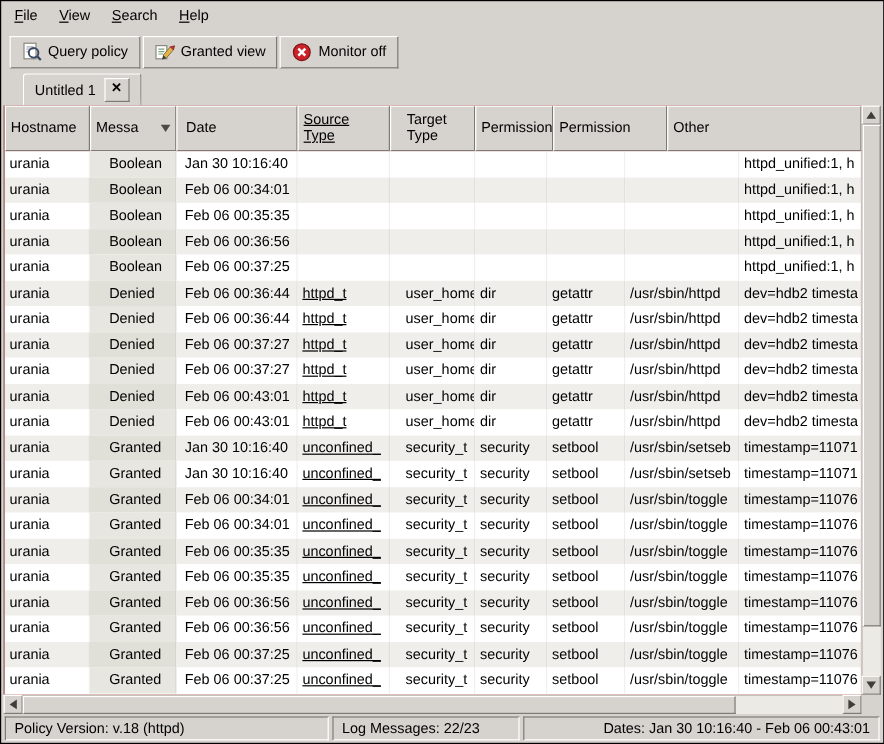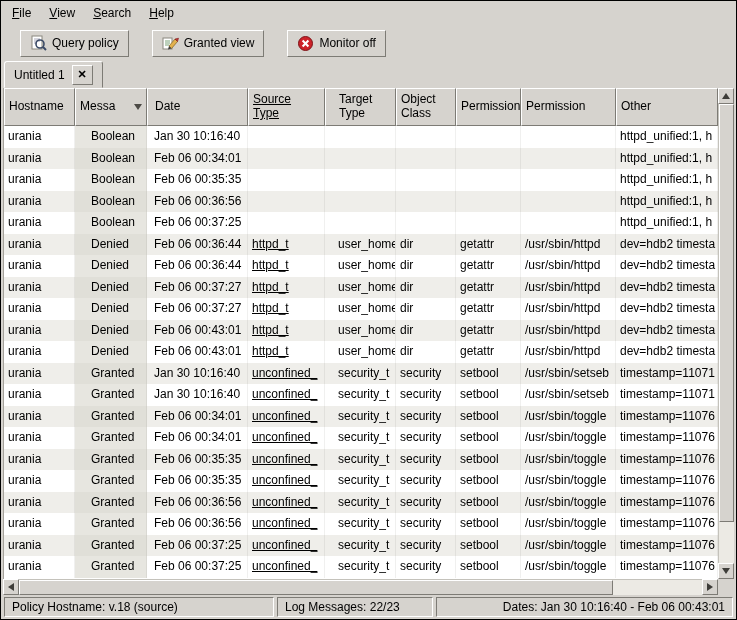--- a/index.html
+++ b/index.html
@@ -13,27 +13,27 @@
     border:1px solid #000;background:var(--win);
     display:flex;flex-direction:column;
     font-family:"Liberation Sans",sans-serif;color:#000;
     overflow:hidden;
   }
   
   .menubar{height:24px;display:flex;align-items:center;padding-left:2px;font-size:12px;flex:0 0 auto;}
   .menu-item{padding:3px 9px;cursor:default;}
   .menu-item::first-letter{text-decoration:underline;}
   
-  .toolbar{height:36px;display:flex;align-items:center;padding:0 19px;gap:23px;flex:0 0 auto;}
+  .toolbar{height:36px;display:flex;align-items:center;padding:0 7px;gap:2px;flex:0 0 auto;}
   .tbtn{height:27px;display:flex;align-items:center;gap:5px;padding:0 9px;
     background:var(--win);border:1px solid;border-color:var(--lt) var(--dk) var(--dk) var(--lt);
     font-size:12px;font-family:inherit;cursor:default;}
   .tbtn svg{display:block;}
   
-  .tabbar{height:27px;display:flex;align-items:flex-end;padding-left:3px;flex:0 0 auto;}
+  .tabbar{height:27px;display:flex;align-items:flex-end;padding-left:18px;flex:0 0 auto;}
   .tab{height:25px;display:flex;align-items:center;gap:7px;padding:0 9px;
     background:var(--win);border:1px solid;border-color:var(--lt) var(--dk) var(--win) var(--lt);
     border-top-left-radius:3px;border-top-right-radius:3px;font-size:12px;}
   .tab-close{width:19px;height:18px;display:flex;align-items:center;justify-content:center;
     background:var(--win);border:1px solid;border-color:var(--lt) var(--dk) var(--dk) var(--lt);
     font-size:11px;font-weight:bold;line-height:1;cursor:default;}
   
   .table-area{flex:1;display:flex;padding:0 2px;min-height:0;}
   .grid-col{flex:1;display:flex;flex-direction:column;min-width:0;}
   .grid{flex:1;display:flex;flex-direction:column;min-height:0;overflow:hidden;background:#b91c1c;
@@ -152,23 +152,20 @@
             </div>
             <div class="th col2">
               <span class="thlbl">Date</span>
             </div>
             <div class="th col3">
               <span class="thlbl">Source Type</span>
             </div>
             <div class="th col4">
               <span class="thlbl">Target Type</span>
             </div>
-            <div class="th col5">
-              <span class="thlbl">Object Class</span>
-            </div>
             <div class="th col6">
               <span class="thlbl">Permission</span>
             </div>
             <div class="th col7">
               <span class="thlbl">Permission</span>
             </div>
             <div class="th col8">
               <span class="thlbl">Other</span>
             </div>
           </div>
@@ -427,21 +424,21 @@
       </div>
       <div class="sbtn">
           <span class="arr-down"></span>
         </div>
       <div class="corner"></div>
     </div>
   </div>
 
   <div class="statusbar">
     <div class="spanel p1">
-      <span>Policy Hostname: v.18 (source)</span>
+      <span>Policy Version: v.18 (httpd)</span>
     </div>
     <div class="spanel p2">
       <span>Log Messages: 22/23</span>
     </div>
     <div class="spanel p3">
       <span>Dates: Jan 30 10:16:40 - Feb 06 00:43:01</span>
     </div>
   </div>
 
 </div>

